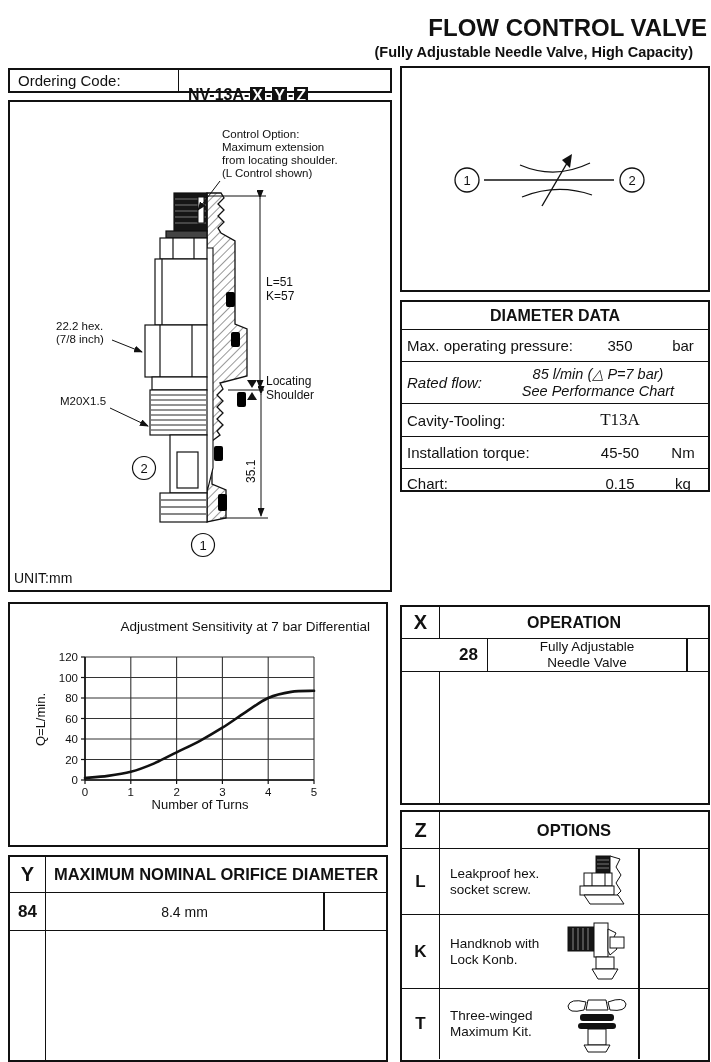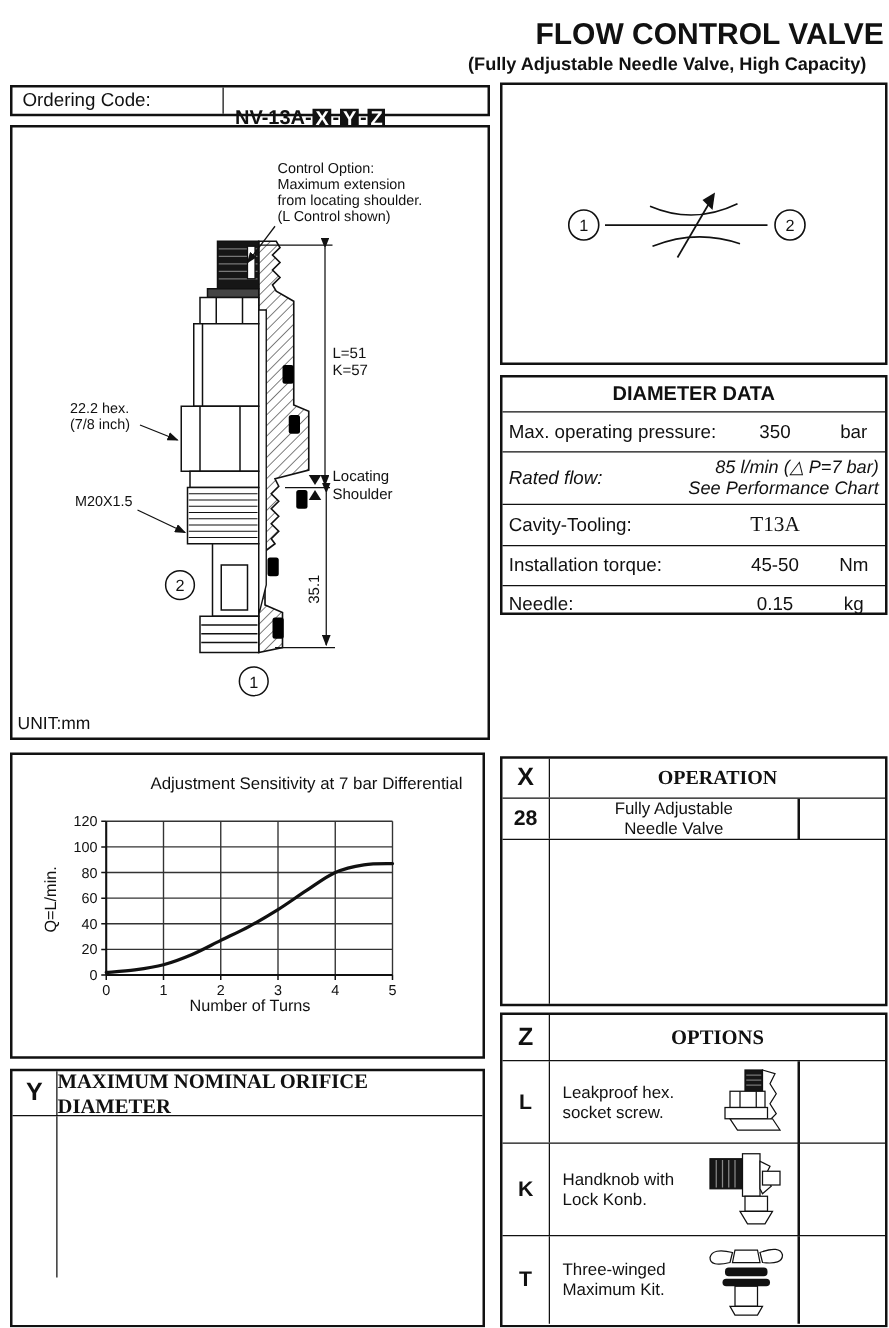--- a/index.html
+++ b/index.html
@@ -29,35 +29,35 @@
   .symbol-box { left:400px; top:66px; width:310px; height:226px; }
 
   
   .tech-box { left:400px; top:300px; width:310px; height:192px; font-size:15px; }
   .tech-header { height:28px; border-bottom:1.5px solid #111; display:flex; align-items:center; justify-content:center; font-size:16px; font-weight:bold; }
   .tech-row { position:relative; display:flex; align-items:center; border-bottom:1.5px solid #111; padding:0 5px; }
   .tech-row:last-child { border-bottom:none; }
   .tech-label { flex:1; }
   .tech-value { width:86px; text-align:center; }
   .tech-unit { width:40px; text-align:center; }
-  .tech-flow-val { flex:1; text-align:right; font-size:14.5px; line-height:17px; }
+  .tech-flow-val { flex:1; text-align:center; font-size:14.5px; line-height:17px; }
   .serif { font-family:"Liberation Serif", serif; font-size:17px; }
 
   
   .chart-box { left:8px; top:602px; width:380px; height:245px; }
   .chart-title { position:absolute; top:15px; left:40px; width:320px; text-align:right; font-size:13.5px; }
   .chart-xlabel { position:absolute; top:193px; left:75px; width:230px; text-align:center; font-size:13px; }
   .chart-ylabel { position:absolute; left:-30px; top:108px; width:120px; text-align:center; font-size:13px; transform:rotate(-90deg); }
 
   
   .code-table { position:absolute; border:2px solid #111; background:#fff; }
   .ct-row { position:relative; border-bottom:1.5px solid #111; display:flex; }
   .ct-row.last { border-bottom:none; }
   .ct-letter { border-right:1.5px solid #111; display:flex; align-items:center; justify-content:center; font-weight:bold; }
-  .ct-head-label { flex:1; display:flex; align-items:center; justify-content:center; font-weight:bold; font-size:16px;font-family:Liberation Serif, serif; }
+  .ct-head-label { flex:1; display:flex; align-items:center; justify-content:center; font-weight:bold; font-size:16px; }
   .ct-body { flex:1; position:relative; display:flex; align-items:center; }
   .ct-desc { font-size:13.5px; line-height:16px; text-align:center; width:100%; }
   .ct-desc-left { font-size:13.5px; line-height:16px; text-align:left; padding-left:10px; }
   .vline { position:absolute; width:1.5px; background:#111; }
   .opt-art { position:absolute; right:78px; top:50%; transform:translateY(-50%); }
 
   .x-table { left:400px; top:605px; width:310px; height:200px; }
   .y-table { left:8px; top:855px; width:380px; height:207px; }
   .z-table { left:400px; top:810px; width:310px; height:252px; }
 
@@ -226,21 +226,21 @@
       <span class="tech-label">Cavity-Tooling:</span>
       <span class="tech-value serif">T13A</span>
       <span class="tech-unit"></span>
     </div>
     <div class="tech-row" style="height:32px;">
       <span class="tech-label">Installation torque:</span>
       <span class="tech-value">45-50</span>
       <span class="tech-unit">Nm</span>
     </div>
     <div class="tech-row" style="height:29px;">
-      <span class="tech-label">Needle:</span>
+      <span class="tech-label">Chart:</span>
       <span class="tech-value">0.15</span>
       <span class="tech-unit">kg</span>
     </div>
   </div>
 
   <div class="panel chart-box">
     <div class="chart-title">Adjustment Sensitivity at 7 bar Differential</div>
     <div class="chart-ylabel">Q=L/min.</div>
     <svg width="376" height="241" viewBox="0 0 376 241" id="chart-svg">
         <line x1="75" y1="176" x2="304" y2="176" stroke="#333" stroke-width="1.1"></line>
@@ -287,40 +287,47 @@
         <path d="M 75 173.95 C 78.81666666666666 173.60833333333332, 90.26666666666667 172.925, 97.9 171.9 C 105.53333333333335 170.875, 113.16666666666669 169.85000000000002, 120.80000000000001 167.8 C 128.43333333333334 165.75, 136.06666666666666 162.84583333333333, 143.7 159.6 C 151.33333333333331 156.35416666666666, 158.9666666666667 152.08333333333331, 166.60000000000002 148.325 C 174.23333333333335 144.56666666666666, 181.86666666666667 141.15, 189.5 137.05 C 197.13333333333333 132.95000000000002, 204.76666666666668 128.50833333333333, 212.4 123.725 C 220.03333333333333 118.94166666666666, 227.66666666666663 113.30416666666666, 235.29999999999998 108.35 C 242.93333333333334 103.39583333333333, 250.56666666666672 97.41666666666667, 258.20000000000005 94 C 265.83333333333337 90.58333333333333, 273.4666666666667 89.04583333333332, 281.1 87.85 C 288.73333333333335 86.65416666666667, 300.18333333333334 86.99583333333334, 304 86.825" fill="none" stroke="#111" stroke-width="2.6" stroke-linecap="round"></path>
       </svg>
     <div class="chart-xlabel">Number of Turns</div>
   </div>
 
   <div class="code-table x-table">
     <div class="ct-row" style="height:32px;">
       <div class="ct-letter" style="width:38px; font-size:20px;">X</div>
       <div class="ct-head-label">OPERATION</div>
     </div>
-    <div class="ct-row" style="height:33px;">
+    <div class="ct-row" style="height:33px;padding-left:48px;">
       <div class="ct-letter" style="width:38px; font-size:17px;">28</div>
       <div class="ct-body">
         <div class="ct-desc" style="width:198px;">
           <span>Fully Adjustable</span><br>
           <span>Needle Valve</span>
         </div>
         <div class="vline" style="left:198px; top:0; height:33px;"></div>
       </div>
     </div>
     <div class="ct-row last" style="height:131px;">
       <div class="ct-letter" style="width:38px;"></div>
       <div class="ct-body"></div>
     </div>
   </div>
 
   <div class="code-table y-table">
     <div class="ct-row" style="height:36px;">
       <div class="ct-letter" style="width:36px; font-size:20px;">Y</div>
       <div class="ct-head-label" style="font-size:16.5px;">MAXIMUM NOMINAL ORIFICE DIAMETER</div>
+    </div>
+    <div class="ct-row" style="height:38px;">
+      <div class="ct-letter" style="width:36px; font-size:17px;">84</div>
+      <div class="ct-body">
+        <div class="ct-desc" style="width:277px; font-size:14px;">8.4 mm</div>
+        <div class="vline" style="left:277px; top:0; height:38px;"></div>
+      </div>
     </div>
     <div class="ct-row last" style="height:129px;">
       <div class="ct-letter" style="width:36px;"></div>
       <div class="ct-body"></div>
     </div>
   </div>
 
   <div class="code-table z-table">
     <div class="ct-row" style="height:37px;">
       <div class="ct-letter" style="width:38px; font-size:20px;">Z</div>

